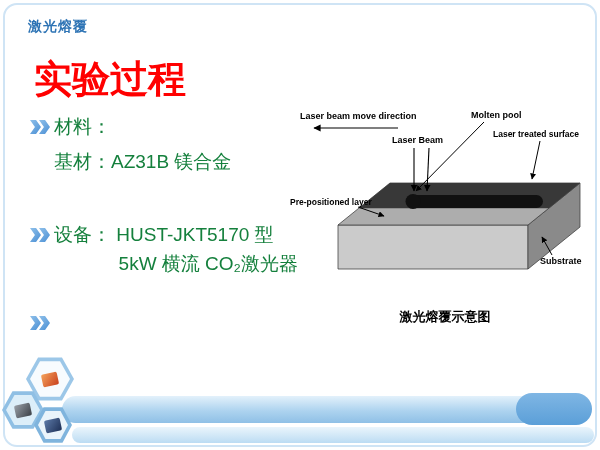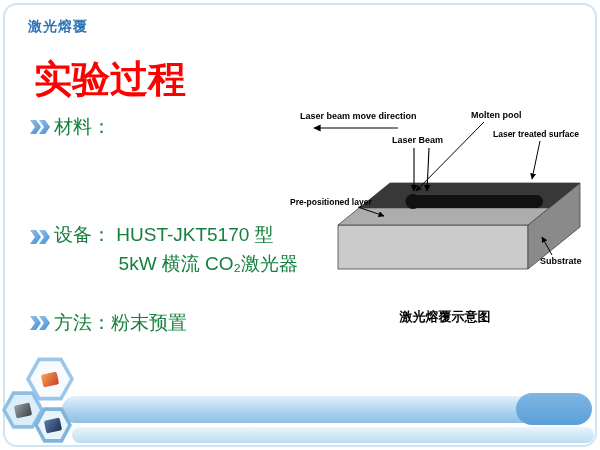--- a/index.html
+++ b/index.html
@@ -18,21 +18,21 @@
     letter-spacing:1px;
   }
   .section-title {
     position:absolute; left:34px; top:54px;
     font-size:38px; font-weight:bold; color:var(--section-red,#FF0000);
   }
   .row { position:absolute; left:30px; width:268px; display:flex; align-items:flex-start; }
   .row .row-text { font-size:19px; color:#15803d; line-height:1.2; white-space:nowrap; }
   .row.indent { padding-left:24px; box-sizing:border-box; }
   .r0 { top:116px; } .r1 { top:151px; } .r2 { top:186px; }
-  .r3 { top:224px;align-items:center; } .r4 { top:253px;justify-content:flex-end; } .r5 { top:312px; }
+  .r3 { top:224px; } .r4 { top:253px;justify-content:flex-end; } .r5 { top:312px; }
   .bullet {
     position:relative; width:20px; height:15px; margin:4px 4px 0 0; flex:none;
   }
   .bullet::before, .bullet::after {
     content:""; position:absolute; top:0; width:11px; height:14px;
     background:linear-gradient(135deg,#8fc0ea,var(--bullet-blue,#4A8FD4));
     clip-path:polygon(0 0, 55% 0, 100% 50%, 55% 100%, 0 100%, 45% 50%);
   }
   .bullet::after { left:9px; }
   .diagram { position:absolute; left:288px; top:107px; width:302px; height:180px; }
@@ -76,30 +76,32 @@
 <div class="slide">
   <div class="frame"></div>
 
   <div class="header-title">激光熔覆</div>
   <div class="section-title">实验过程</div>
 
   <div class="row r0">
     <span class="bullet"></span>
     <span class="row-text">材料：</span>
   </div>
+  <div class="row r1 indent">
+    <span class="row-text">基材：AZ31B 镁合金</span>
+  </div>
   <div class="row r3">
     <span class="bullet"></span>
     <span class="row-text">设备： HUST-JKT5170 型</span>
   </div>
   <div class="row r4 indent">
     <span class="row-text">5kW 横流 CO₂激光器</span>
   </div>
   <div class="row r5">
     <span class="bullet"></span>
-    <span class="row-text">方法：粉末预置</span>
   </div>
 
   <div class="diagram">
     <svg viewBox="0 0 302 180">
       <defs>
         <marker id="arr" markerWidth="7" markerHeight="7" refX="5.5" refY="3" orient="auto">
           <path d="M0,0 L6,3 L0,6 Z" fill="#000"></path>
         </marker>
       </defs>
 

